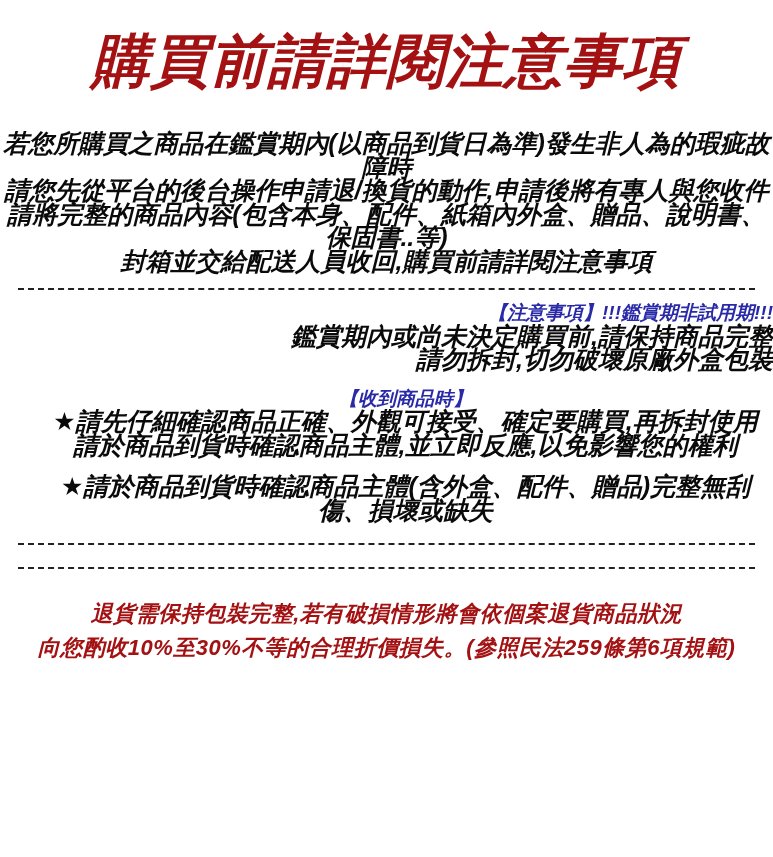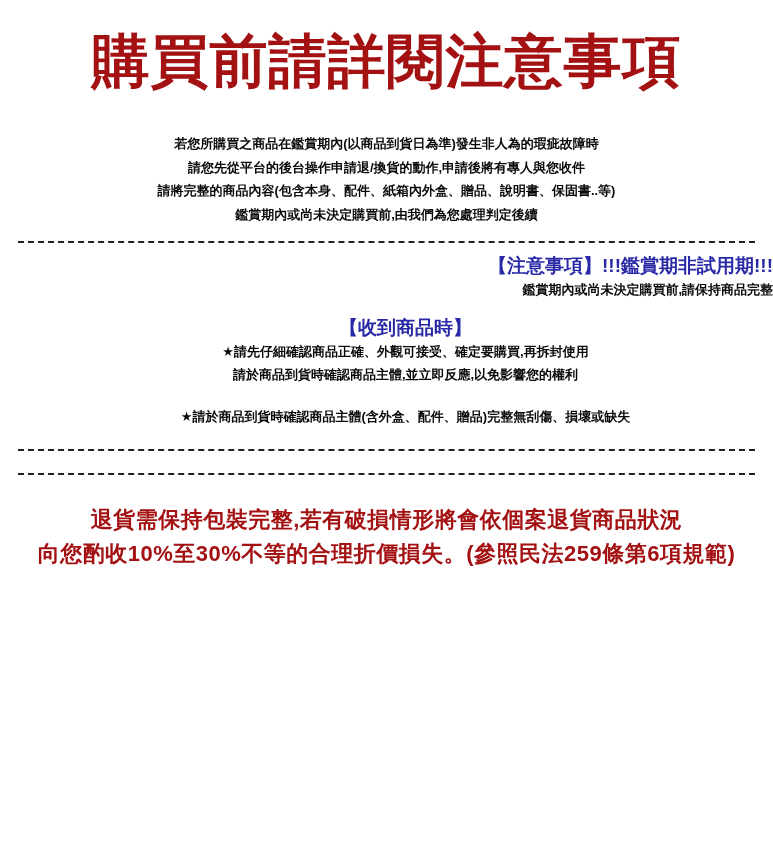--- a/index.html
+++ b/index.html
@@ -11,32 +11,33 @@
     position: relative;
     width: 773px;
     height: 857px;
     margin: 0 auto;
     background: var(--background, #ffffff);
     font-family: "Liberation Sans", "DejaVu Sans", sans-serif;
     font-weight: 700;
     color: var(--text-black, #0a0a0a);
     text-align: center;
     overflow: hidden;
+    font-style: italic;
   }
   .title {
     margin: 22px 0 0 0;
     font-size: 58px;
     line-height: 78px;
     letter-spacing: 1px;
     color: var(--title-red, #a31113);
     font-weight: 700;
   }
   p { margin: 0; }
   .body-line {
-    font-size: 13px;
+    font-size: 25px;
     line-height: 23.5px;
     color: var(--text-black, #0a0a0a);
   }
   .intro { margin-top: 32px; }
   .divider {
     border: none;
     border-top: 2px dashed var(--divider, #222222);
     margin: 0 18px;
   }
   .divider.d1 { margin-top: 15px; }
@@ -67,28 +68,29 @@
 <body>
 
 <div class="canvas">
 
   <h1 class="title">購買前請詳閱注意事項</h1>
 
   <div class="intro">
     <p class="body-line">若您所購買之商品在鑑賞期內(以商品到貨日為準)發生非人為的瑕疵故障時</p>
     <p class="body-line">請您先從平台的後台操作申請退/換貨的動作,申請後將有專人與您收件</p>
     <p class="body-line">請將完整的商品內容(包含本身、配件、紙箱內外盒、贈品、說明書、保固書..等)</p>
-    <p class="body-line">鑑賞期內或尚未決定購買前,由我們為您處理判定後續</p>
+    <p class="body-line">封箱並交給配送人員收回,購買前請詳閱注意事項</p>
   </div>
 
   <hr class="divider d1">
 
   <section class="sec-notice">
     <p class="blue-header">【注意事項】!!!鑑賞期非試用期!!!</p>
     <p class="body-line">鑑賞期內或尚未決定購買前,請保持商品完整</p>
+    <p class="body-line">請勿拆封,切勿破壞原廠外盒包裝</p>
   </section>
 
   <section class="sec-received">
     <p class="blue-header">【收到商品時】</p>
     <p class="body-line">★請先仔細確認商品正確、外觀可接受、確定要購買,再拆封使用</p>
     <p class="body-line">請於商品到貨時確認商品主體,並立即反應,以免影響您的權利</p>
     <p class="body-line note-line">★請於商品到貨時確認商品主體(含外盒、配件、贈品)完整無刮傷、損壞或缺失</p>
   </section>
 
   <hr class="divider d2">

